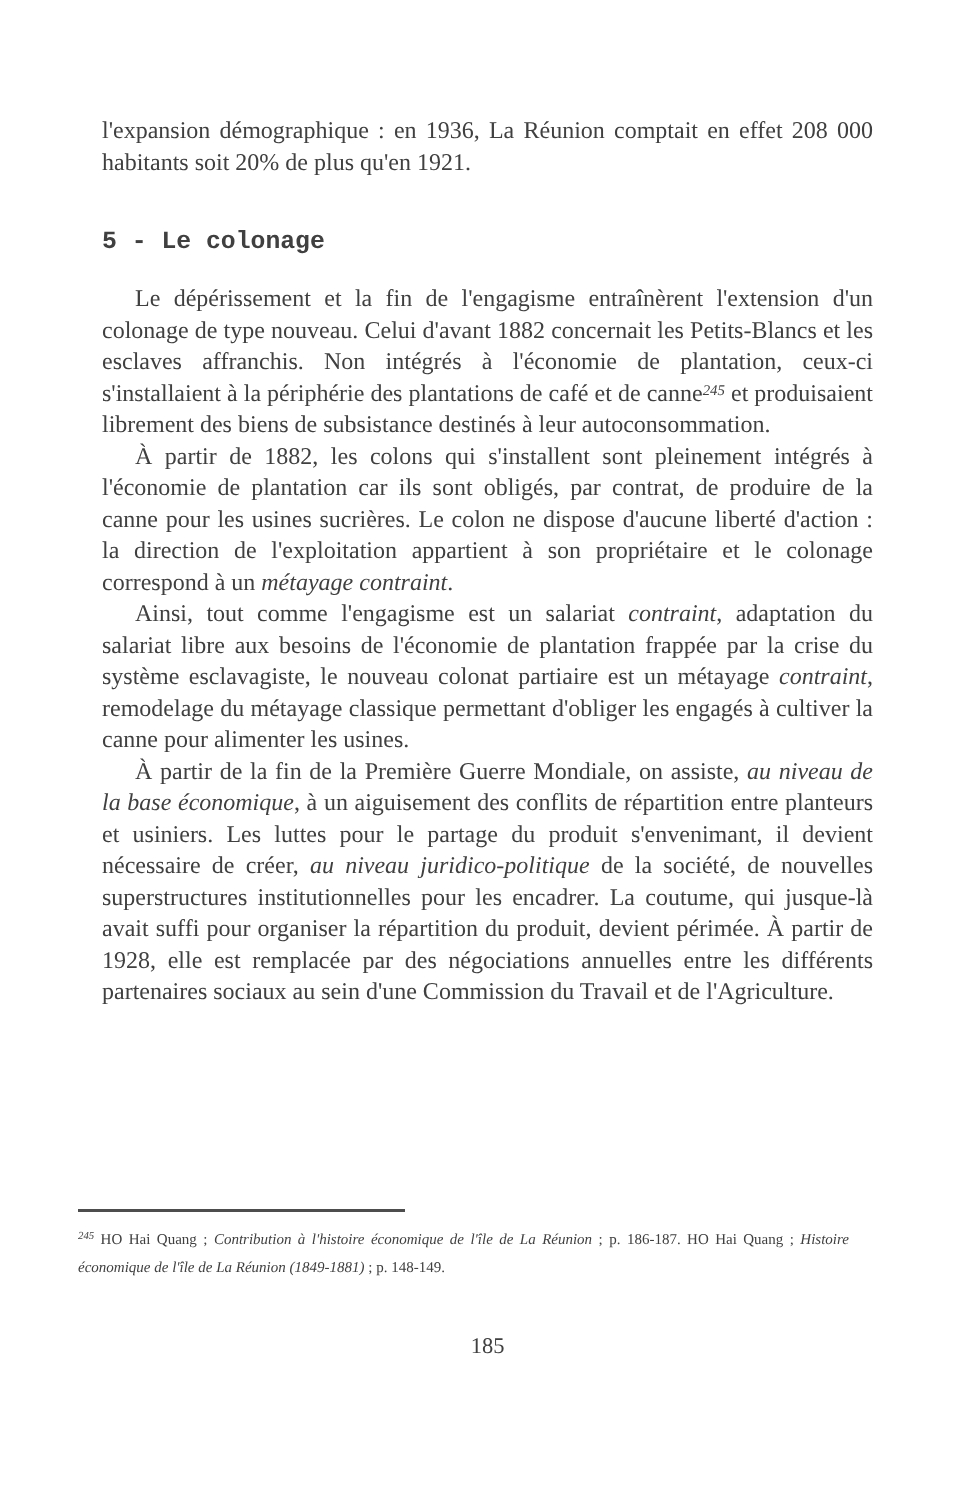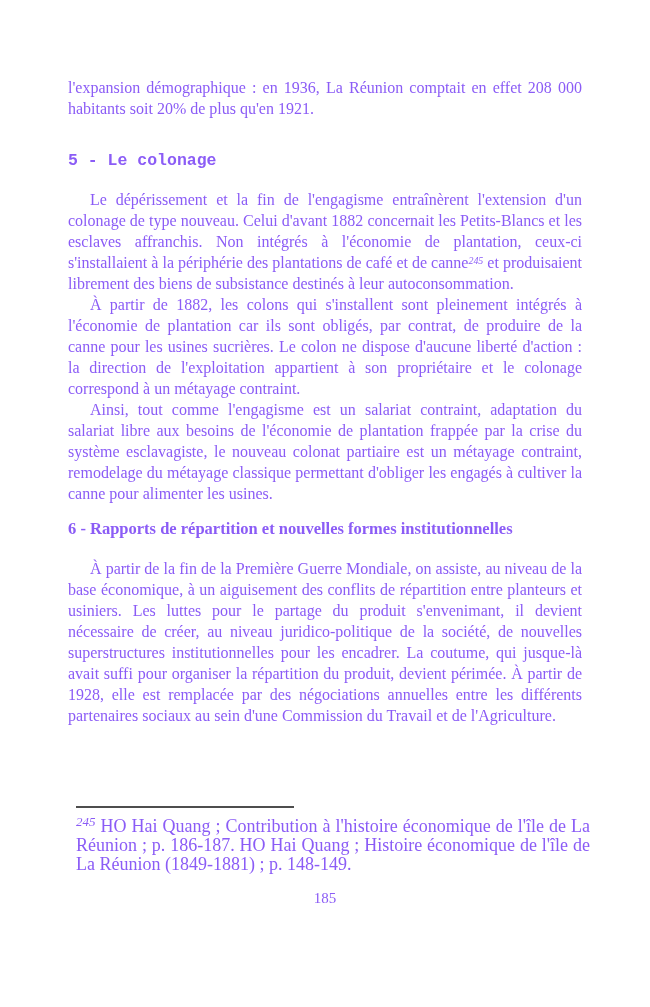--- a/index.html
+++ b/index.html
@@ -7,21 +7,21 @@
     padding: 0;
     background: #ffffff;
   }
   .page {
     position: relative;
     width: 650px;
     height: 1007px;
     background: #ffffff;
     overflow: hidden;
     font-family: "Liberation Serif", "DejaVu Serif", serif;
-    color: #8b5cf6;
+    color: #404040;
   }
   .text-block {
     position: absolute;
     left: 68px;
     top: 77px;
     width: 514px;
     font-size: 16px;
     line-height: 21px;
     text-align: justify;
   }
@@ -31,35 +31,35 @@
   }
   .ind { text-indent: 22px; }
   .sec-heading {
     font-weight: bold;
     font-size: 16.5px;
     line-height: 21px;
     text-align: left;
   }
   .heading-5 { margin: 31px 0 18px 0; font-family: Liberation Mono, monospace; }
   .heading-6 { margin: 14px 0 19px 0; }
-  .it { }
+  .it { font-style: italic; }
   sup.fref {
     font-size: 62%;
     line-height: 0;
     vertical-align: baseline;
     position: relative;
     top: -0.45em;
     font-style: italic;
   }
   .footnote-block {
     position: absolute;
-    left: 76px;
+    left: 52px;
     top: 806px;
     width: 514px;
-    font-size: 18px;
+    font-size: 10px;
     line-height: 19px;
     text-align: justify;
   }
   .footnote-rule {
     width: 218px;
     height: 0;
     border-top: 2px solid #4d4d4d;
     margin: 0 0 9px 0;
   }
   .footnote-text { margin: 0; }
@@ -84,21 +84,20 @@
     <p><span>l'expansion démographique : en 1936, La Réunion comptait en effet 208 000 habitants soit 20% de plus qu'en 1921.</span></p>
 
     <div class="sec-heading heading-5"><span>5 - Le colonage</span></div>
 
     <p class="ind"><span>Le dépérissement et la fin de l'engagisme entraînèrent l'extension d'un colonage de type nouveau. Celui d'avant 1882 concernait les Petits-Blancs et les esclaves affranchis. Non intégrés à l'économie de plantation, ceux-ci s'installaient à la périphérie des plantations de café et de canne</span><sup class="fref">245</sup><span> et produisaient librement des biens de subsistance destinés à leur autoconsommation.</span></p>
 
     <p class="ind"><span>À partir de 1882, les colons qui s'installent sont pleinement intégrés à l'économie de plantation car ils sont obligés, par contrat, de produire de la canne pour les usines sucrières. Le colon ne dispose d'aucune liberté d'action : la direction de l'exploitation appartient à son propriétaire et le colonage correspond à un </span><span class="it">métayage contraint</span><span>.</span></p>
 
     <p class="ind"><span>Ainsi, tout comme l'engagisme est un salariat </span><span class="it">contraint</span><span>, adaptation du salariat libre aux besoins de l'économie de plantation frappée par la crise du système esclavagiste, le nouveau colonat partiaire est un métayage </span><span class="it">contraint</span><span>, remodelage du métayage classique permettant d'obliger les engagés à cultiver la canne pour alimenter les usines.</span></p>
 
-    <div class="sec-heading heading-6"><span>6 - Rapports de répartition et nouvelles formes institutionnelles</span></div>
 
     <p class="ind"><span>À partir de la fin de la Première Guerre Mondiale, on assiste, </span><span class="it">au niveau de la base économique</span><span>, à un aiguisement des conflits de répartition entre planteurs et usiniers. Les luttes pour le partage du produit s'envenimant, il devient nécessaire de créer, </span><span class="it">au niveau juridico-politique</span><span> de la société, de nouvelles superstructures institutionnelles pour les encadrer. La coutume, qui jusque-là avait suffi pour organiser la répartition du produit, devient périmée. À partir de 1928, elle est remplacée par des négociations annuelles entre les différents partenaires sociaux au sein d'une Commission du Travail et de l'Agriculture.</span></p>
 
   </div>
 
   <div class="footnote-block">
     <div class="footnote-rule"></div>
     <p class="footnote-text"><sup class="fref">245</sup><span> HO Hai Quang ; </span><span class="it">Contribution à l'histoire économique de l'île de La Réunion</span><span> ; p. 186-187. HO Hai Quang ; </span><span class="it">Histoire économique de l'île de La Réunion (1849-1881)</span><span> ; p. 148-149.</span></p>
   </div>
 

